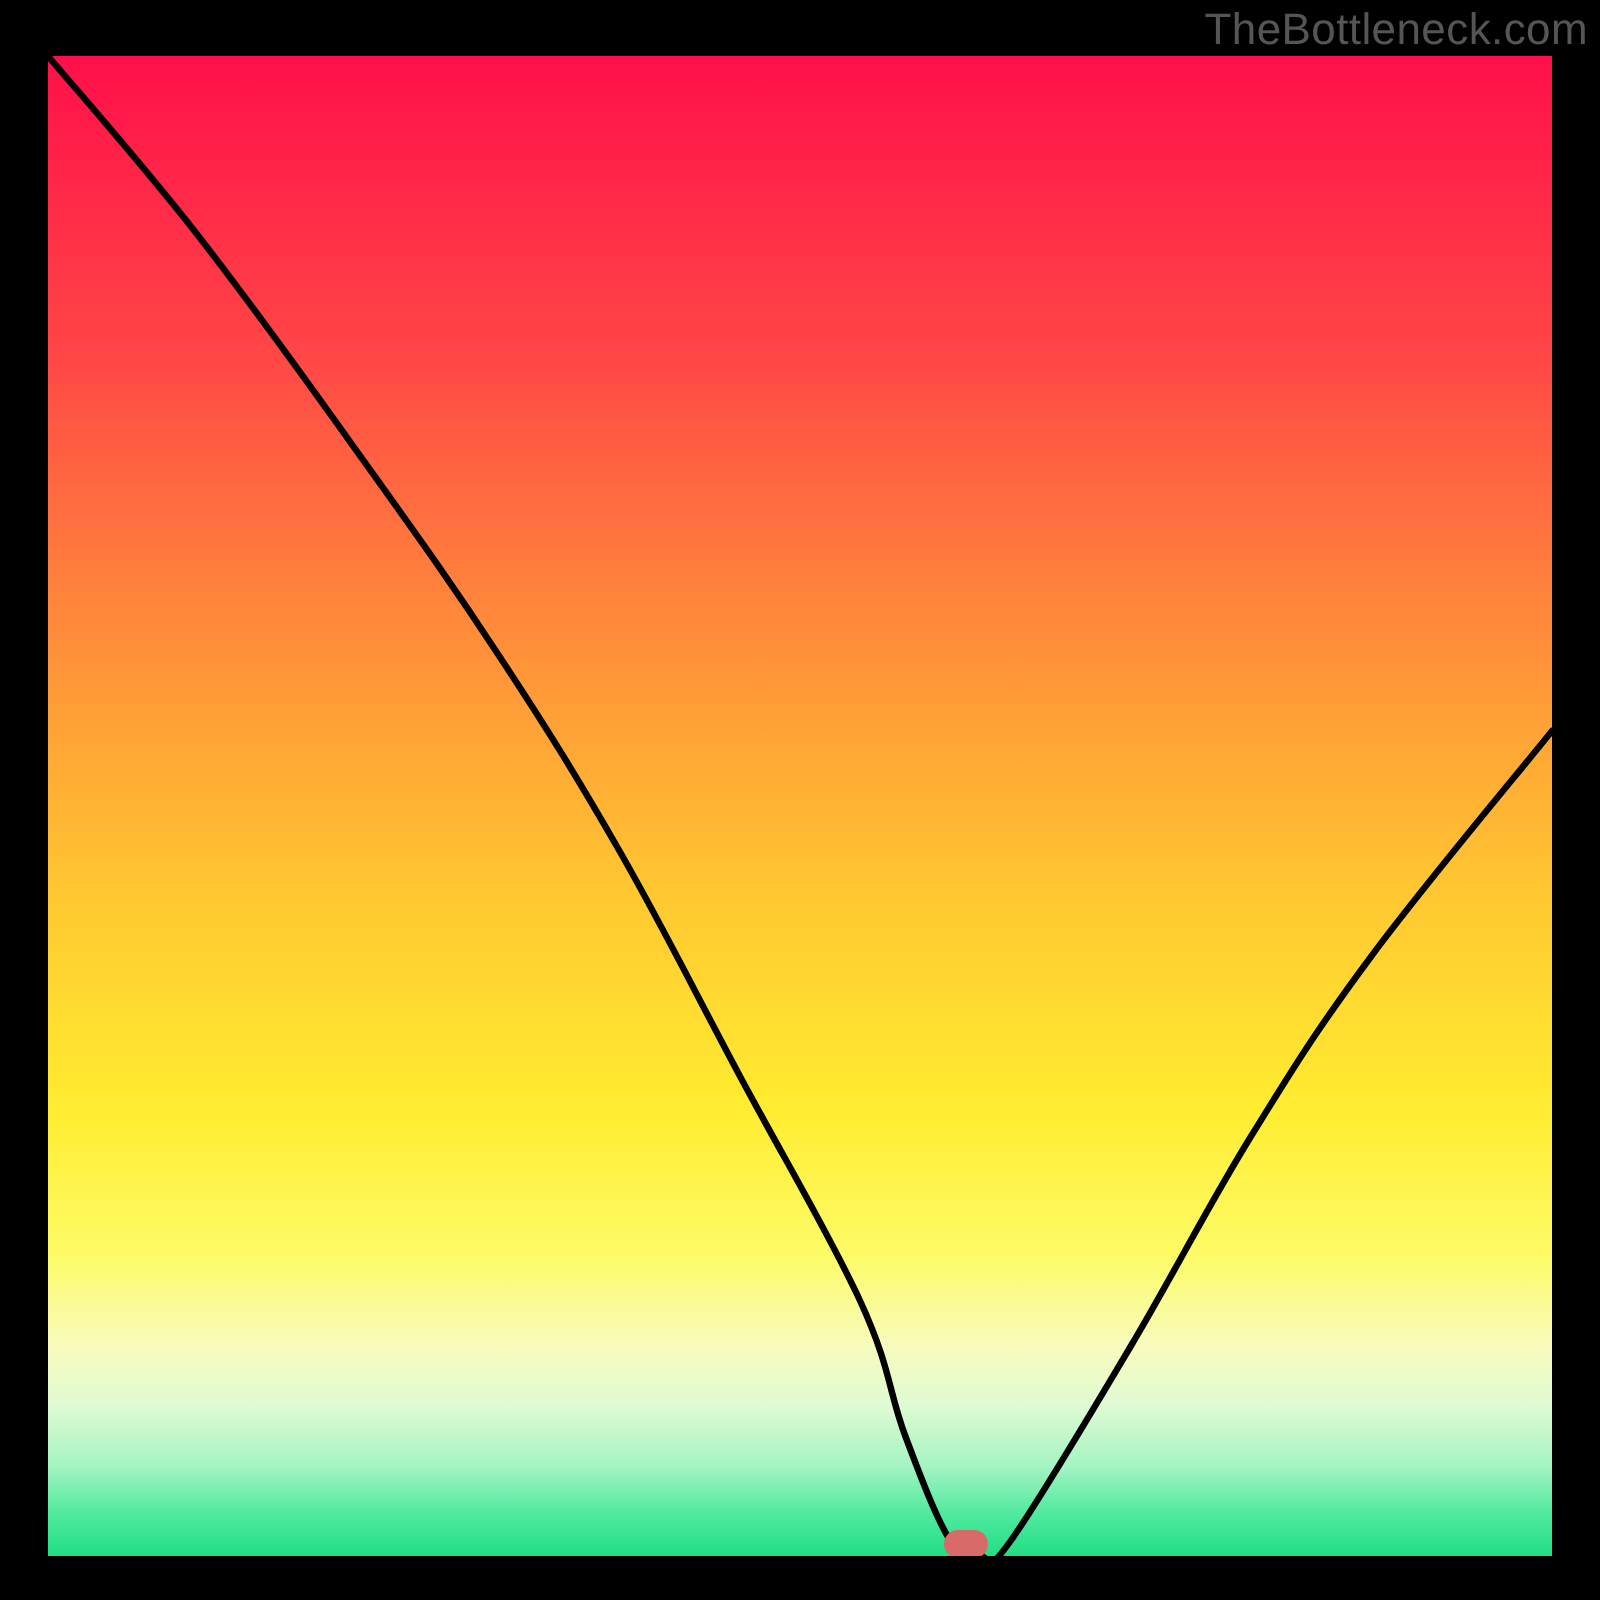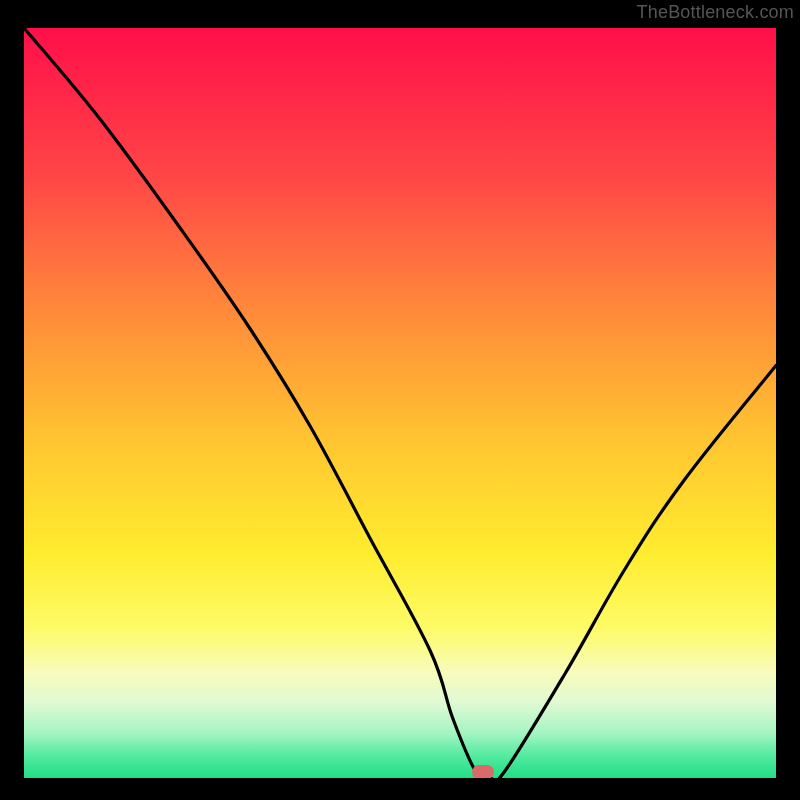--- a/index.html
+++ b/index.html
@@ -15,21 +15,21 @@
     position: relative;
     width: 800px;
     height: 800px;
     background: #000;
   }
   .watermark {
     position: absolute;
     top: 2px;
     right: 6px;
     color: #555;
-    font-size: 18px;
+    font-size: 22px;
     letter-spacing: 0.2px;
     font-weight: 400;
     z-index: 10;
     user-select: none;
   }
   .plot-frame {
     position: absolute;
     left: 24px;
     top: 28px;
     width: 752px;

